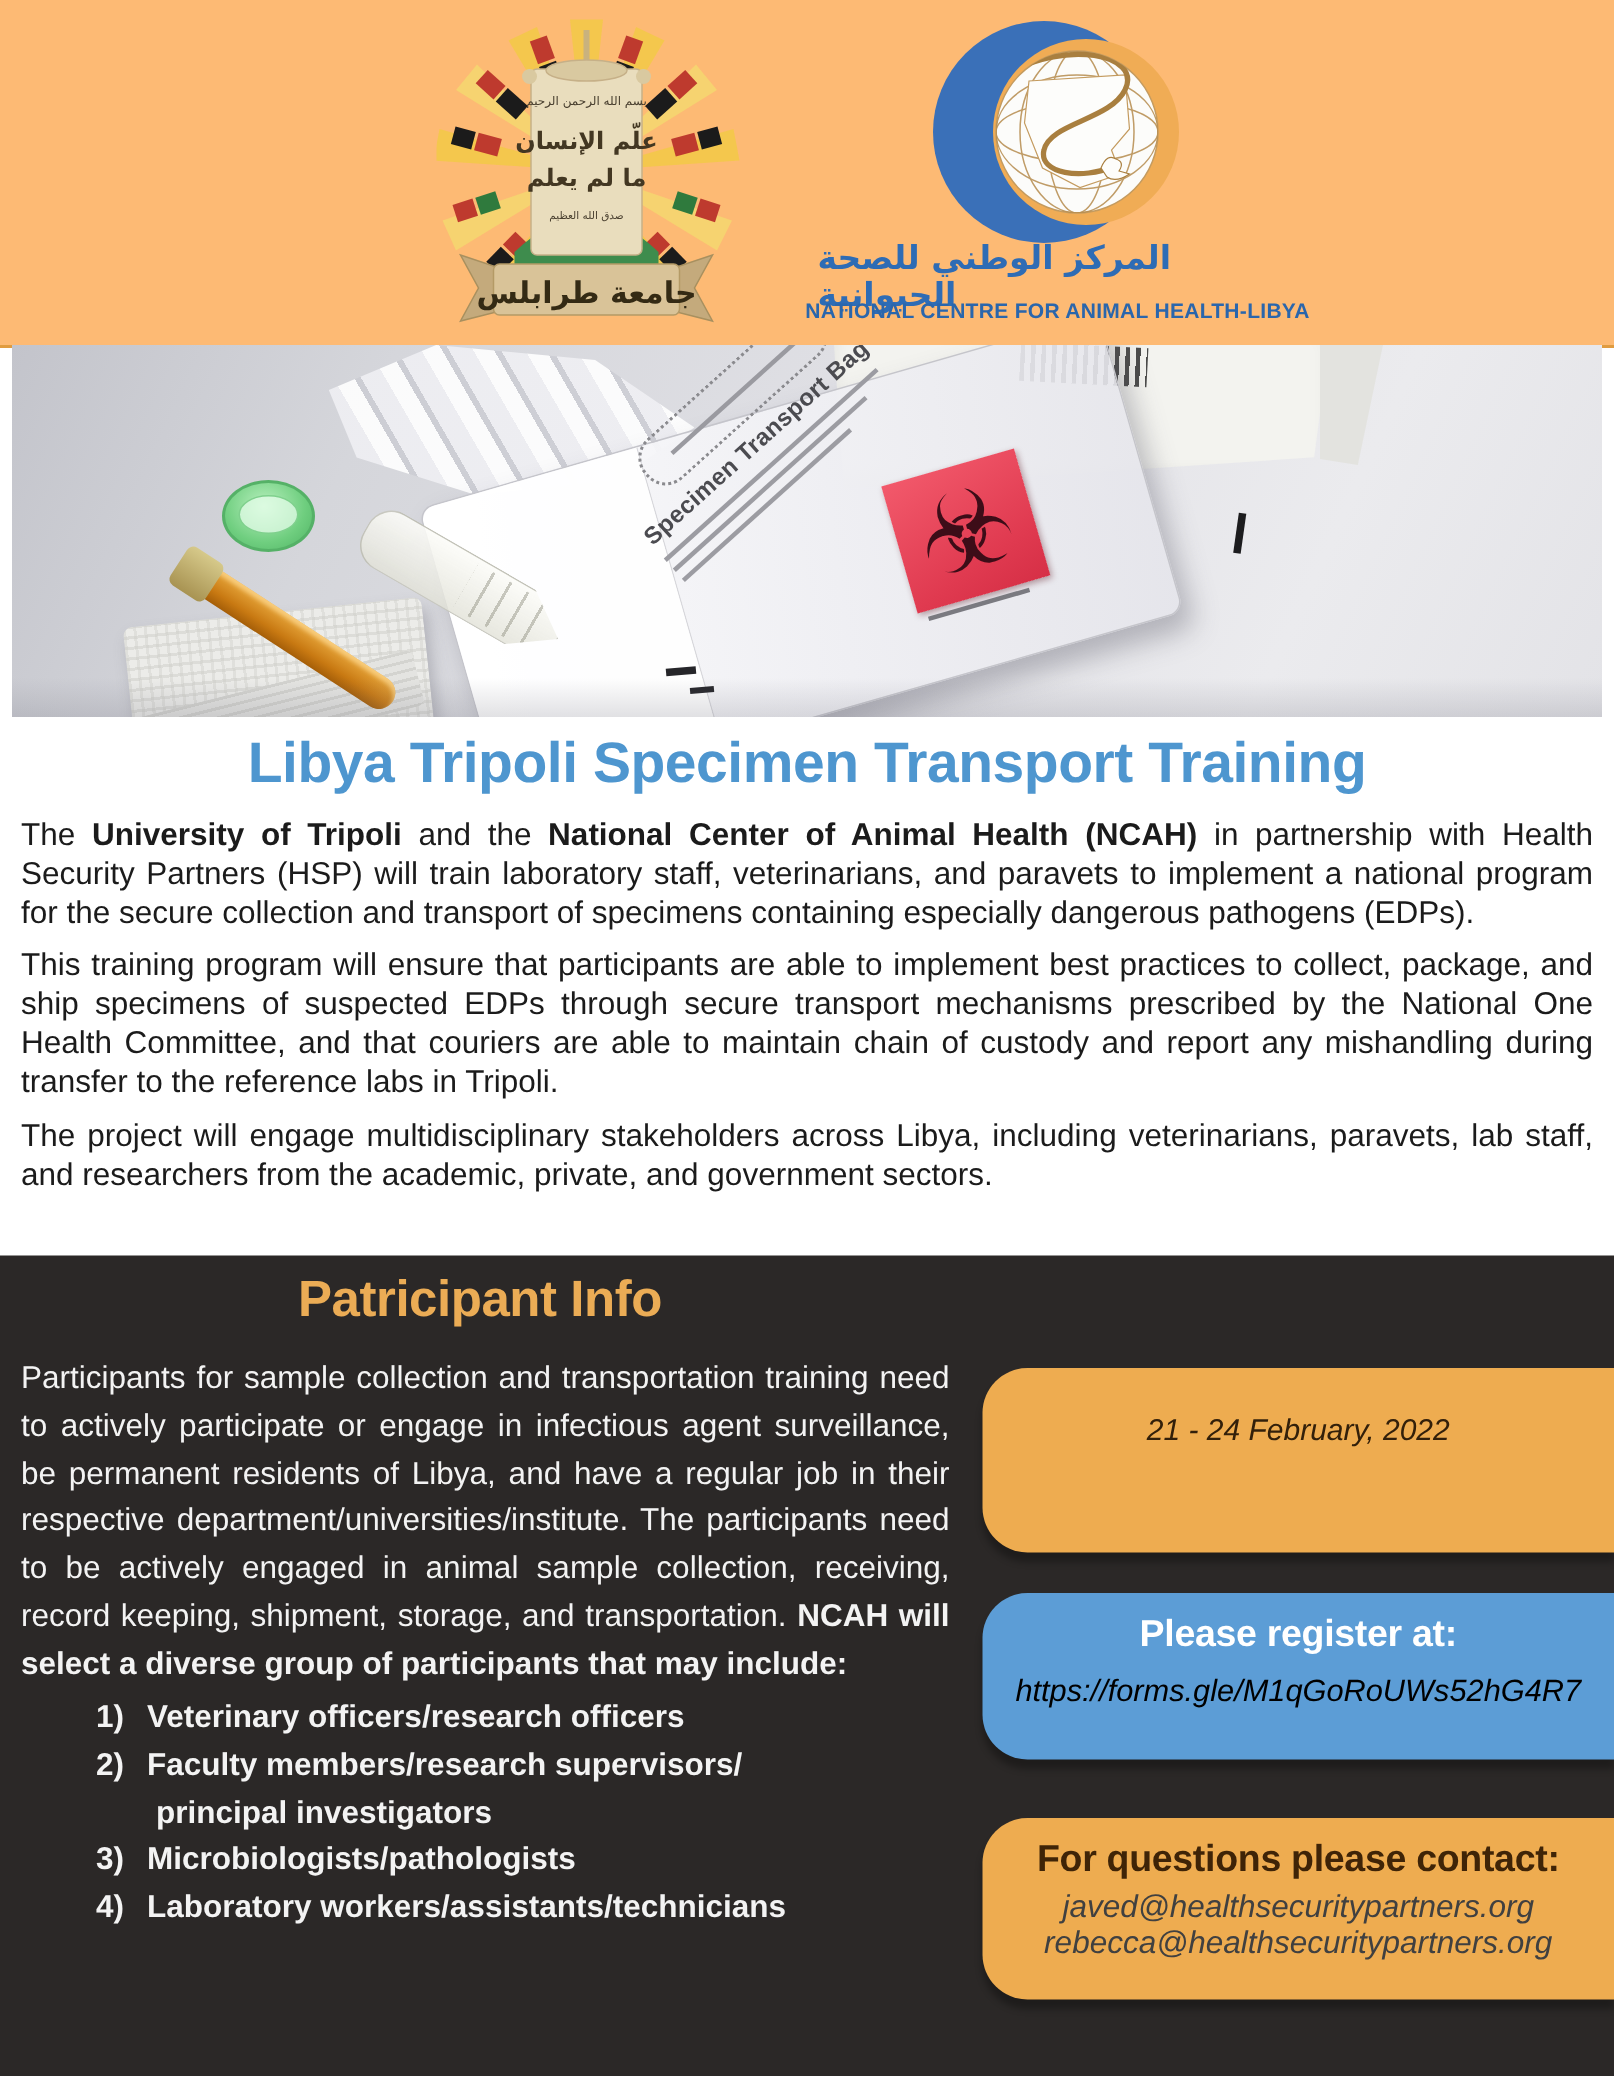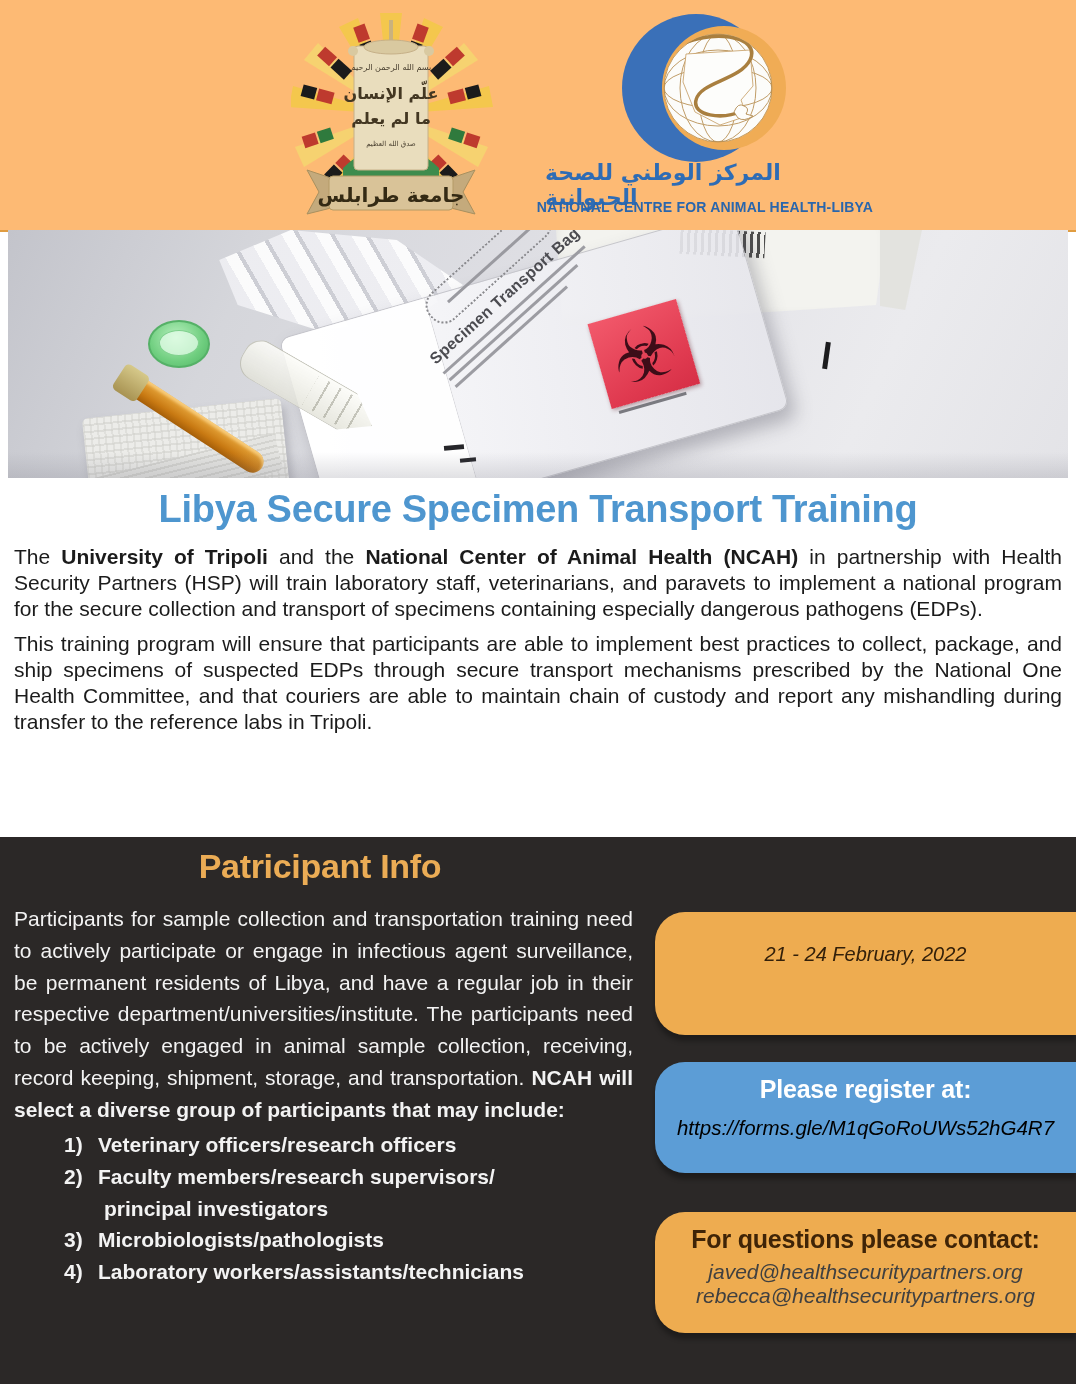--- a/index.html
+++ b/index.html
@@ -250,23 +250,24 @@
     </div>
     <div class="amber-tube">
       <div class="amber-cap"></div>
     </div>
     <div class="mark-1"></div>
     <div class="mark-2"></div>
     <div class="mark-3"></div>
   </div>
 
   <div class="content">
-    <h1>Libya Secure Specimen Transport Training</h1>
+    <h1>Libya Tripoli Specimen Transport Training</h1>
     <p><span>The </span><span class="b">University of Tripoli</span><span> and the </span><span class="b">National Center of Animal Health (NCAH)</span><span> in partnership with Health Security Partners (HSP) will train laboratory staff, veterinarians, and paravets to implement a national program for the secure collection and transport of specimens containing especially dangerous pathogens (EDPs).</span></p>
     <p><span>This training program will ensure that participants are able to implement best practices to collect, package, and ship specimens of suspected EDPs through secure transport mechanisms prescribed by the National One Health Committee, and that couriers are able to maintain chain of custody and report any mishandling during transfer to the reference labs in Tripoli.</span></p>
+    <p><span>The project will engage multidisciplinary stakeholders across Libya, including veterinarians, paravets, lab staff, and researchers from the academic, private, and government sectors.</span></p>
   </div>
 
   <div class="dark">
     <div class="dark-left">
       <h2>Patricipant Info</h2>
       <p><span>Participants for sample collection and transportation training need to actively participate or engage in infectious agent surveillance, be permanent residents of Libya, and have a regular job in their respective department/universities/institute. The participants need to be actively engaged in animal sample collection, receiving, record keeping, shipment, storage, and transportation. </span><span class="b">NCAH will select a diverse group of participants that may include:</span></p>
       <div class="plist">
           <div class="pl-item">
             <span class="pl-num">1)</span>
             <span class="pl-text">Veterinary officers/research officers</span>

